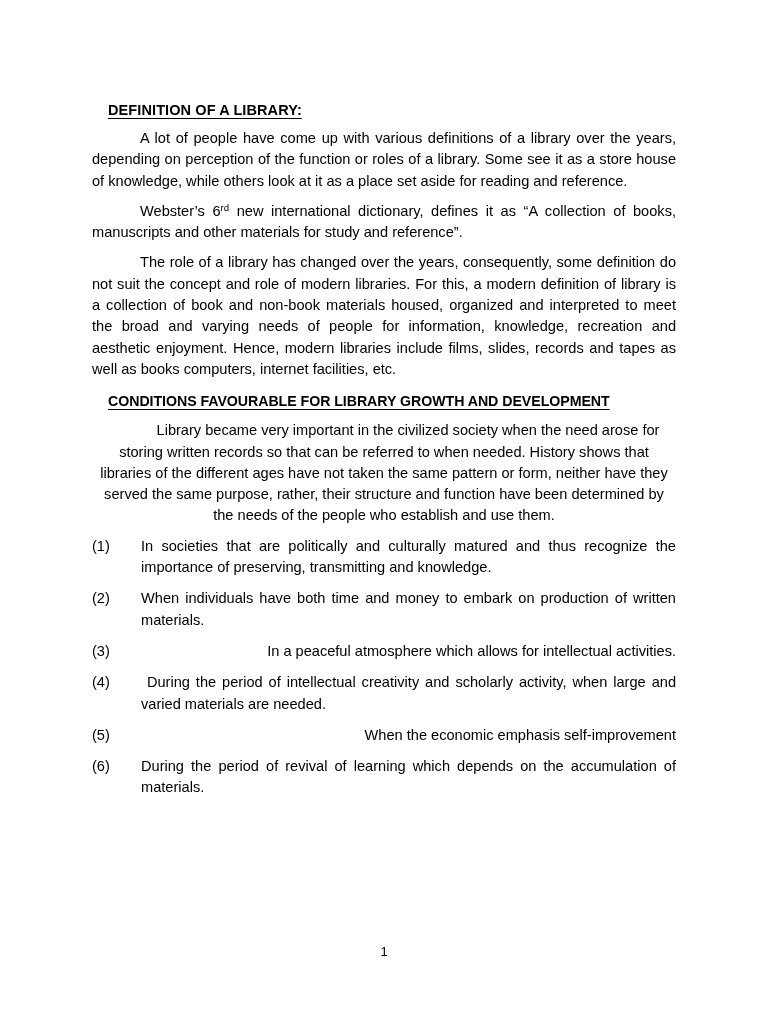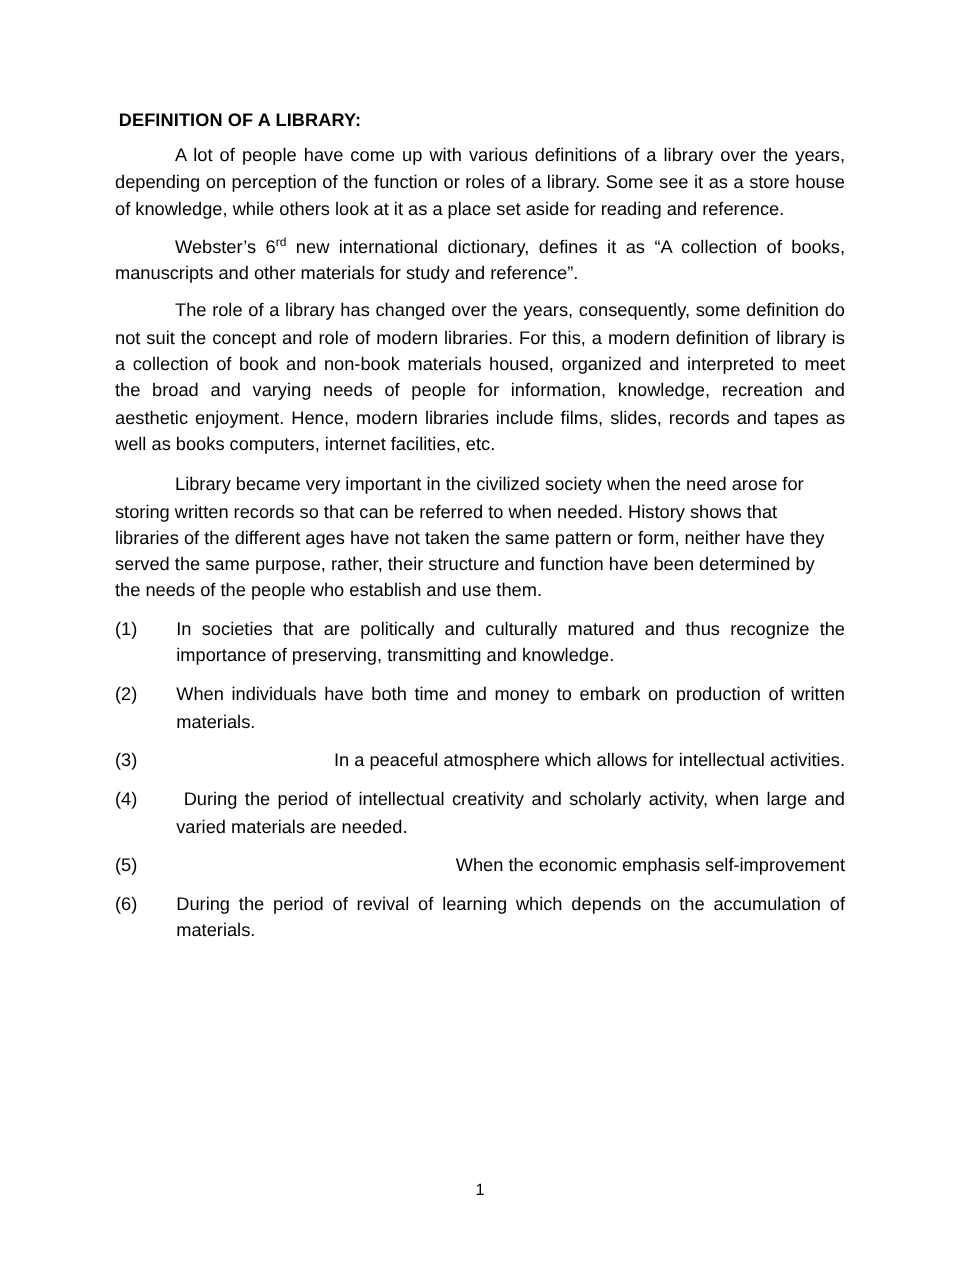--- a/index.html
+++ b/index.html
@@ -25,24 +25,25 @@
   }
   .content {
     position: absolute;
     left: 92px;
     top: 84px;
     width: 584px;
   }
   .heading {
     font-size: 14.5px;
     font-weight: bold;
+    text-decoration: underline;
     text-underline-offset: 2.5px;
     letter-spacing: 0.1px;
     line-height: 20px;
-    margin: 3px;
+    margin: 16px;
     padding: 0;
   }
   .heading-1 {
     margin-bottom: 8px;
   }
   .heading-2 {
     margin-top: 10px;
     margin-bottom: 9px;
     font-size: 14.2px;
     letter-spacing: -0.05px;
@@ -50,21 +51,21 @@
   p.para {
     font-size: 14.6px;
     line-height: 21.3px;
     margin: 0 0 9px 0;
     text-align: justify;
     text-indent: 48px;
     -webkit-hyphens: none;
     hyphens: none;
   }
   p.para.left {
-    text-align: left;
+    text-align: center;
   }
   p.para.last-of-block {
     margin-bottom: 11px;
   }
   sup {
     font-size: 9.6px;
     vertical-align: 5px;
     line-height: 0;
   }
   .list {
@@ -112,20 +113,21 @@
 
     <h1 class="heading heading-1">DEFINITION OF A LIBRARY:</h1>
 
     <p class="para">A lot of people have come up with various definitions of a library over the years, depending on perception of the function or roles of a library. Some see it as a store house of knowledge, while others look at it as a place set aside for reading and reference.</p>
 
     <p class="para"><span>Webster’s 6</span><sup>rd</sup><span> new international dictionary, defines it as “A collection of books, manuscripts and other materials for study and reference”.</span></p>
 
 
     <p class="para last-of-block">The role of a library has changed over the years, consequently, some definition do not suit the concept and role of modern libraries. For this, a modern definition of library is a collection of book and non-book materials housed, organized and interpreted to meet the broad and varying needs of people for information, knowledge, recreation and aesthetic enjoyment. Hence, modern libraries include films, slides, records and tapes as well as books computers, internet facilities, etc.</p>
 
+    <h2 class="heading heading-2">CONDITIONS FAVOURABLE FOR LIBRARY GROWTH AND DEVELOPMENT</h2>
 
     <p class="para left">Library became very important in the civilized society when the need arose for storing written records so that can be referred to when needed. History shows that libraries of the different ages have not taken the same pattern or form, neither have they served the same purpose, rather, their structure and function have been determined by the needs of the people who establish and use them.</p>
 
 
     <ol class="list">
       <li class="list-item">
         <span class="list-num">(1)</span>
         <span class="list-text">In societies that are politically and culturally matured and thus recognize the importance of preserving, transmitting and knowledge.</span>
       </li>
       <li class="list-item">

